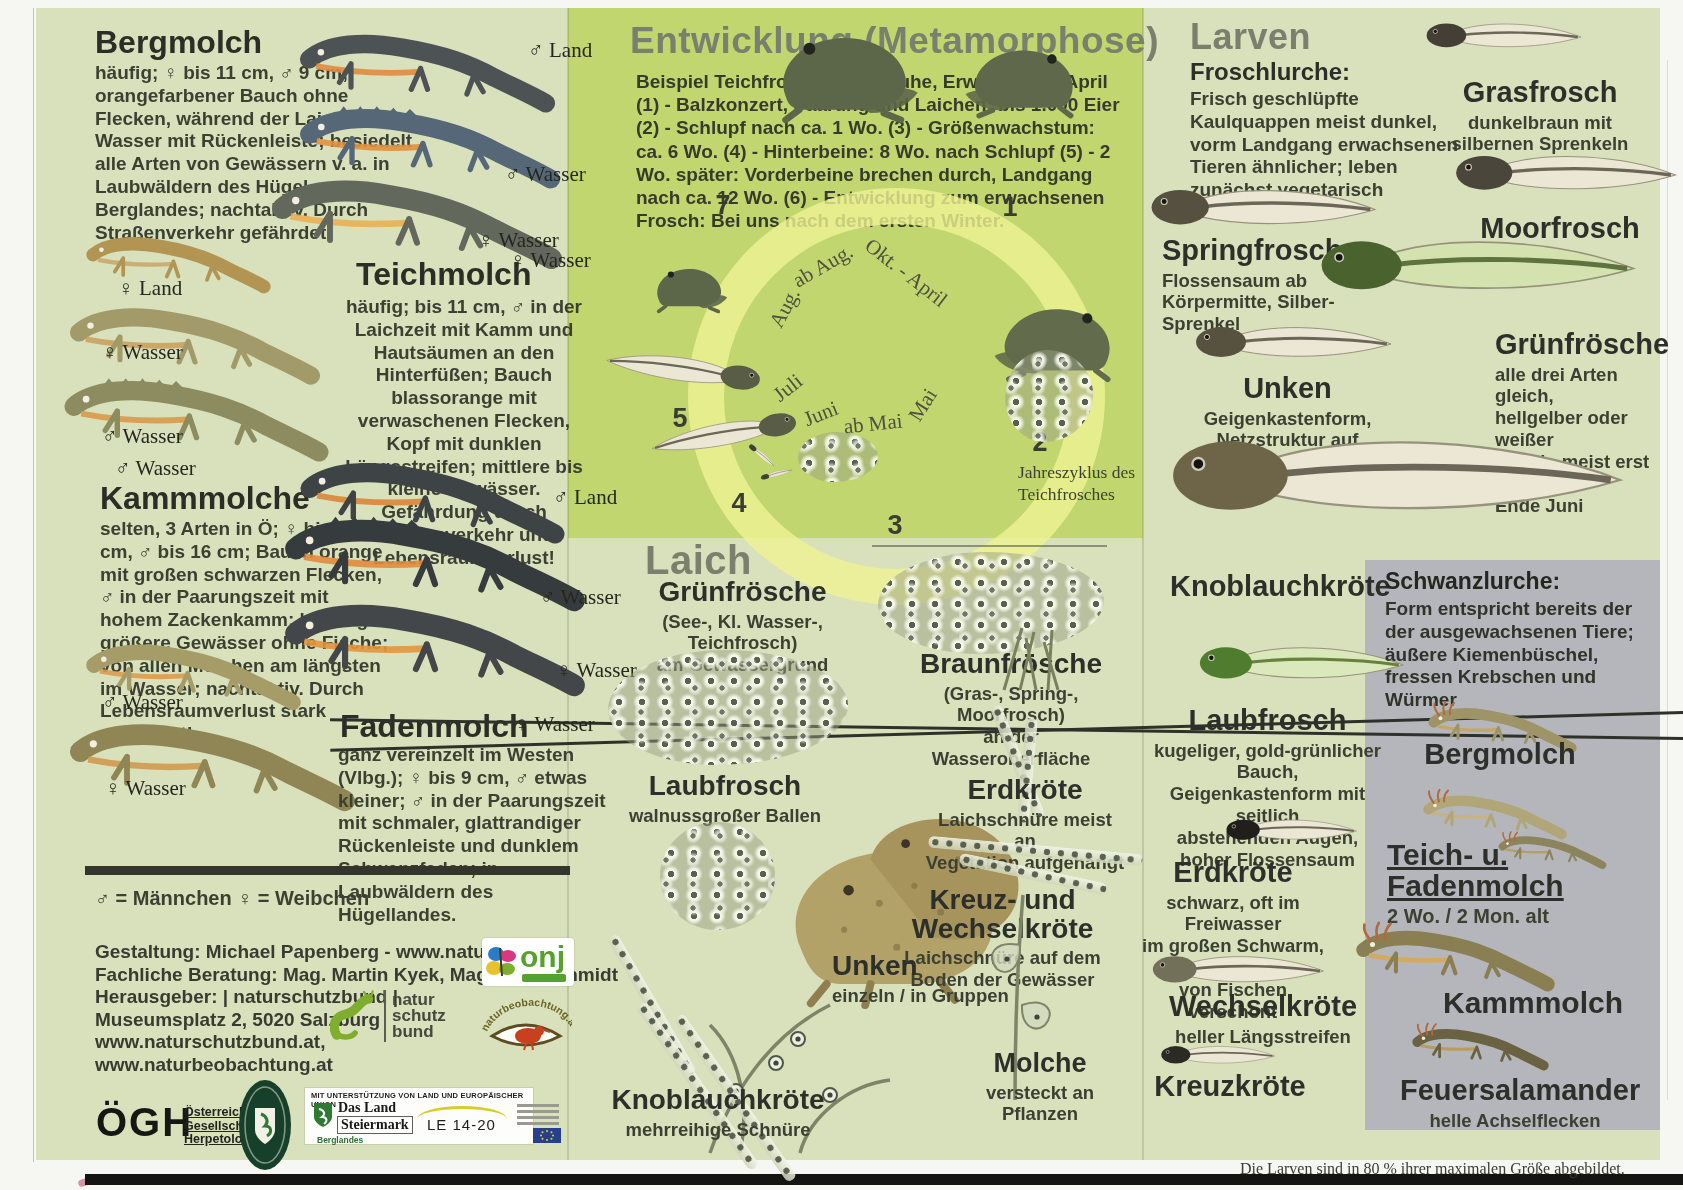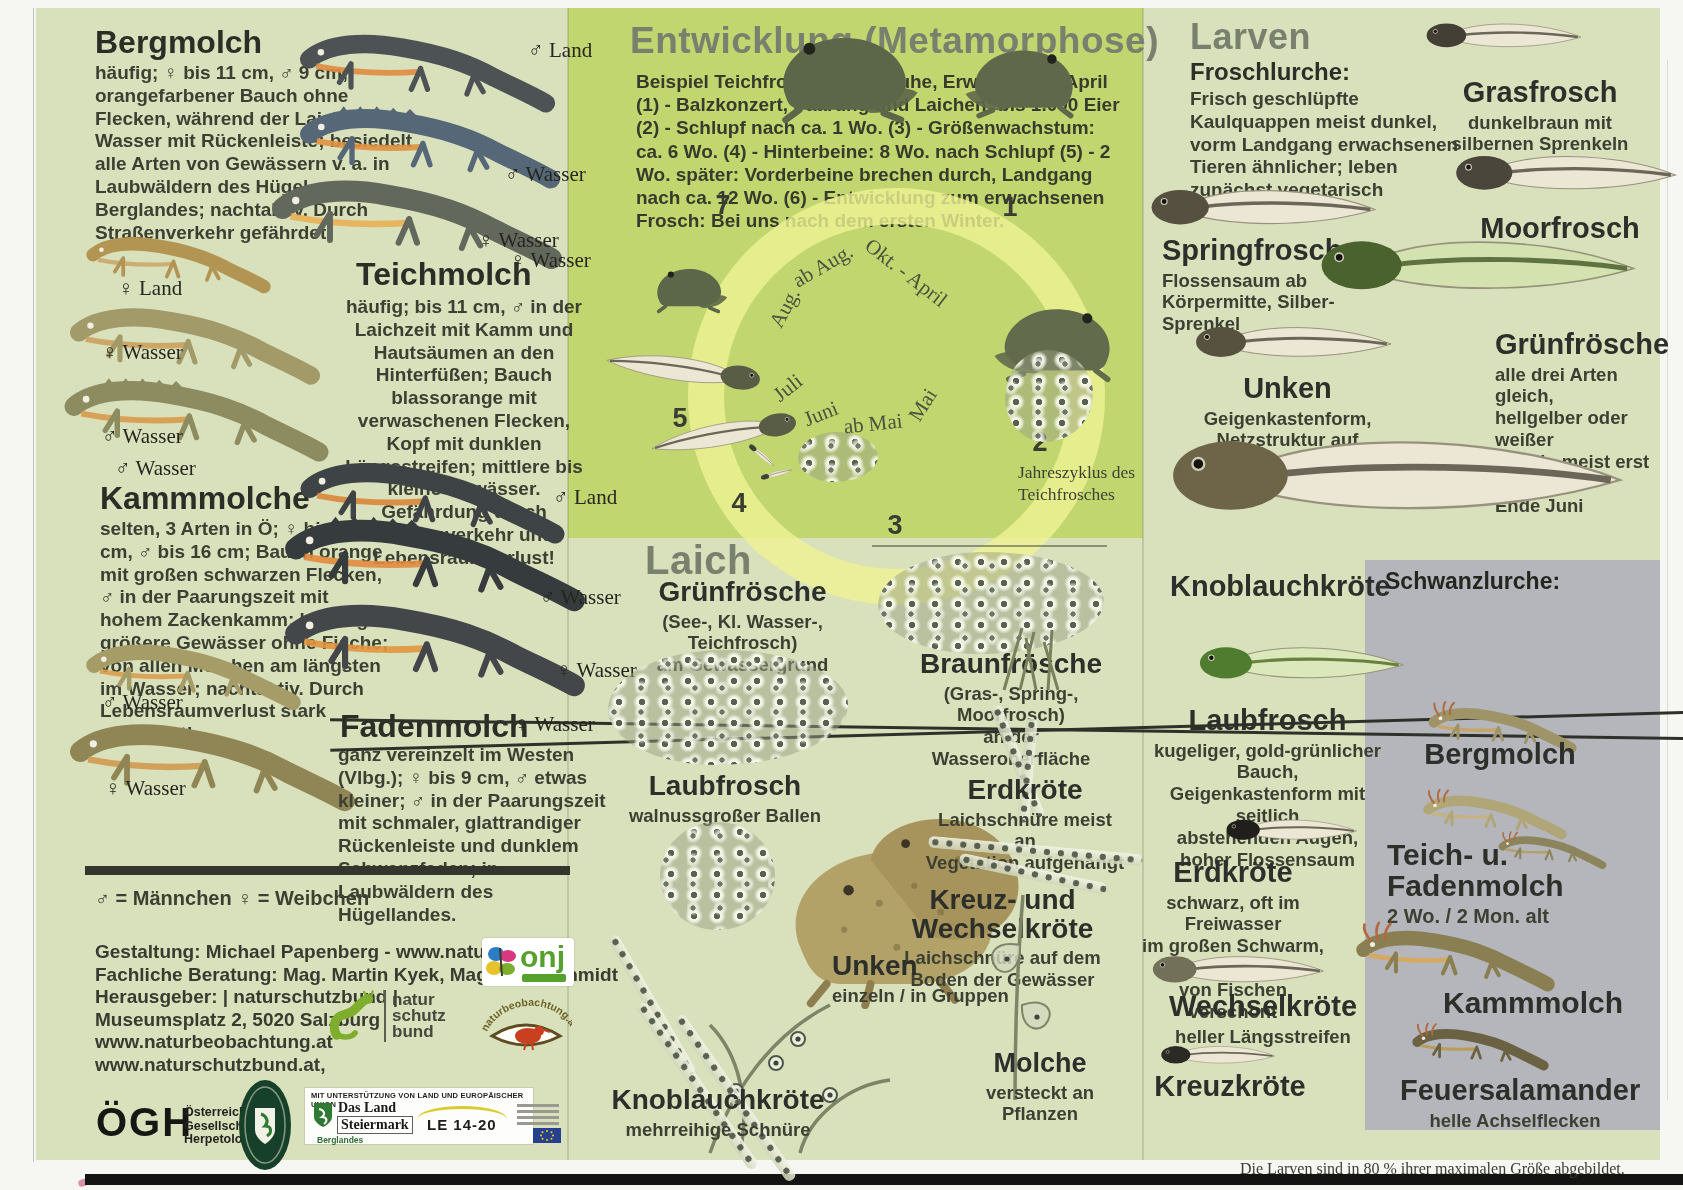--- a/index.html
+++ b/index.html
@@ -13,21 +13,21 @@
   .fold{position:absolute;top:8px;height:1152px;width:2px;background:rgba(80,80,55,.18);}
   .edge{position:absolute;background:rgba(0,0,0,.22);}
   .blackbar{position:absolute;left:85px;top:1174px;width:1598px;height:11px;background:#141412;}
   .h1{font-weight:bold;color:#79806e;letter-spacing:.5px;}
   .h2{font-weight:bold;color:#2b2e26;font-size:32px;}
   .desc{font-weight:bold;color:#3c4032;font-size:19px;line-height:1.2;}
   .slabel{font-family:"Liberation Serif",serif;font-size:21px;color:#26261f;white-space:nowrap;}
   .e-name{font-weight:bold;color:#2d302a;font-size:29px;line-height:1.02;}
   .e-sub{font-weight:bold;color:#3c4033;font-size:18.5px;line-height:1.18;white-space:pre-line;margin-top:4px;}
   .center{text-align:center;}
-  .pre{white-space:pre-line;}
+  .pre{white-space:pre-line;text-decoration:underline;}
   .strike{position:relative;}
   .strike::before,.strike::after{content:"";position:absolute;left:-10px;right:-6px;height:3px;background:#2e3129;}
   .strike::before{top:46%;transform:rotate(-1.6deg);}
   .strike::after{top:60%;transform:rotate(.8deg);}
   .month{font-family:"Liberation Serif",serif;font-size:21px;color:#4c523e;white-space:nowrap;}
   .stage{font-size:27px;font-weight:bold;color:#3a3e32;}
   .ring{position:absolute;left:688px;top:188px;width:345px;height:345px;border-radius:50%;
         border:36px solid #eff393;opacity:.8;}
   .caption{font-family:"Liberation Serif",serif;font-size:17.5px;color:#3d4133;line-height:1.25;}
   .eggs{position:absolute;border-radius:48% 52% 55% 45%/52% 48% 52% 48%;
@@ -164,22 +164,22 @@
   <div class="abs desc" style="left:338px;top:744px;width:268px">ganz vereinzelt im Westen (Vlbg.); ♀ bis 9 cm, ♂ etwas kleiner; ♂ in der Paarungszeit mit schmaler, glattrandiger Rückenleiste und dunklem Schwanzfaden; in Laubwäldern des Hügellandes.</div>
 
   <div class="divider"></div>
   <div class="abs desc" style="left:95px;top:886px;font-size:20px">♂ = Männchen ♀ = Weibchen</div>
 
   <div class="abs credits" style="left:95px;top:941px">
     <div>Gestaltung: Michael Papenberg - www.natursehen.de</div>
     <div>Fachliche Beratung: Mag. Martin Kyek, Mag. Axel Schmidt</div>
     <div>Herausgeber: | naturschutzbund |</div>
     <div>Museumsplatz 2, 5020 Salzburg</div>
+    <div>www.naturschutzbund.at,</div>
     <div>www.naturbeobachtung.at</div>
-    <div>www.naturschutzbund.at,</div>
   </div>
 
   <div class="abs" style="left:482px;top:938px;width:92px;height:48px;background:#fff;border-radius:4px;box-shadow:0 0 0 1px rgba(0,0,0,.06)">
     <svg class="abs" style="left:2px;top:6px" width="34" height="36" viewBox="0 0 34 36">
       <ellipse cx="12" cy="10" rx="8" ry="7" fill="#2b7cc5"></ellipse>
         <ellipse cx="24" cy="12" rx="8" ry="6" fill="#d8387f"></ellipse>
       <ellipse cx="10" cy="24" rx="8" ry="7" fill="#e8c22c"></ellipse>
         <ellipse cx="23" cy="25" rx="8" ry="6" fill="#7fae2e"></ellipse>
       <path d="M16 4 L18 32" stroke="#3a3a30" stroke-width="2"></path>
     </svg>
@@ -227,21 +227,21 @@
   <div class="supportbox">
     <div class="supporthead">MIT UNTERSTÜTZUNG VON LAND UND EUROPÄISCHER UNION</div>
     <svg class="abs" style="left:8px;top:14px" width="20" height="26" viewBox="0 0 20 26">
       <path d="M1 1 h18 v14 c0 6 -9 10 -9 10 c0 0 -9 -4 -9 -10 Z" fill="#2e7a33"></path>
       <path d="M6 7 c5 1 7 5 3 8 c5 0 6 4 2 7" stroke="#fff" stroke-width="2" fill="none"></path>
     </svg>
     <div class="abs" style="left:33px;top:12px;font-family:'Liberation Serif',serif;font-size:14px;font-weight:bold;color:#191916">Das Land</div>
     <div class="abs" style="left:32px;top:28px;font-family:'Liberation Serif',serif;font-size:14px;font-weight:bold;color:#191916;border:1px solid #60605a;padding:0 3px">Steiermark</div>
     <div class="abs" style="left:12px;top:47px;font-size:8.5px;color:#2c6e2f;font-weight:bold">Berglandes</div>
     <div class="abs" style="left:112px;top:18px;width:90px;height:10px;border-top:3px solid #d9cb2a;border-radius:50%/100% 100% 0 0"></div>
-    <div class="abs" style="left:122px;top:28px;font-size:15px;font-weight:bold;color:#1d1d1a;letter-spacing:1px">LE 14-20</div>
+    <div class="abs" style="left:122px;top:28px;font-size:15px;font-weight:normal;color:#1d1d1a;letter-spacing:1px">LE 14-20</div>
     <div class="finebar" style="left:212px;top:16px;width:42px"></div>
     <div class="finebar" style="left:212px;top:22px;width:42px"></div>
     <div class="finebar" style="left:212px;top:28px;width:42px"></div>
     <div class="finebar" style="left:212px;top:34px;width:42px"></div>
     <svg class="abs" style="left:228px;top:40px" width="28" height="15" viewBox="0 0 28 15">
       <rect width="28" height="15" fill="#24408f"></rect>
       <g fill="#ffcc00">
         <circle cx="14" cy="3" r="1"></circle>
           <circle cx="14" cy="12" r="1"></circle>
           <circle cx="9.5" cy="4.2" r="1"></circle>
@@ -494,20 +494,21 @@
   <svg class="ill" style="left:1160px;top:1042px;color:#2c2a24" width="118" height="28" viewBox="0 0 200 48">
       <use href="#tadpole"></use>
     </svg>
   <div class="abs center" style="left:1130px;top:1072px;width:200px">
     <div class="e-name">Kreuzkröte</div>
   </div>
 
   <div class="abs note" style="left:1240px;top:1160px">Die Larven sind in 80 % ihrer maximalen Größe abgebildet.</div>
 
   <div class="abs" style="left:1385px;top:568px;font-size:23px;font-weight:bold;color:#24261f">Schwanzlurche:</div>
+  <div class="abs desc" style="left:1385px;top:598px;width:252px;color:#30332a">Form entspricht bereits der der ausgewachsenen Tiere; äußere Kiemenbüschel, fressen Krebschen und Würmer</div>
 
   <svg class="ill" style="left:1390px;top:694px;color:#9f9468;--belly:#c9a35c" width="225" height="62" viewBox="0 0 220 92">
       <use href="#larva" transform="translate(0,10)"></use>
     </svg>
   <div class="abs center" style="left:1410px;top:740px;width:180px">
     <div class="e-name">Bergmolch</div>
   </div>
 
   <svg class="ill" style="left:1385px;top:782px;color:#b0a678;--belly:#c9b37a" width="220" height="60" viewBox="0 0 220 92">
       <use href="#larva" transform="translate(0,10)"></use>

